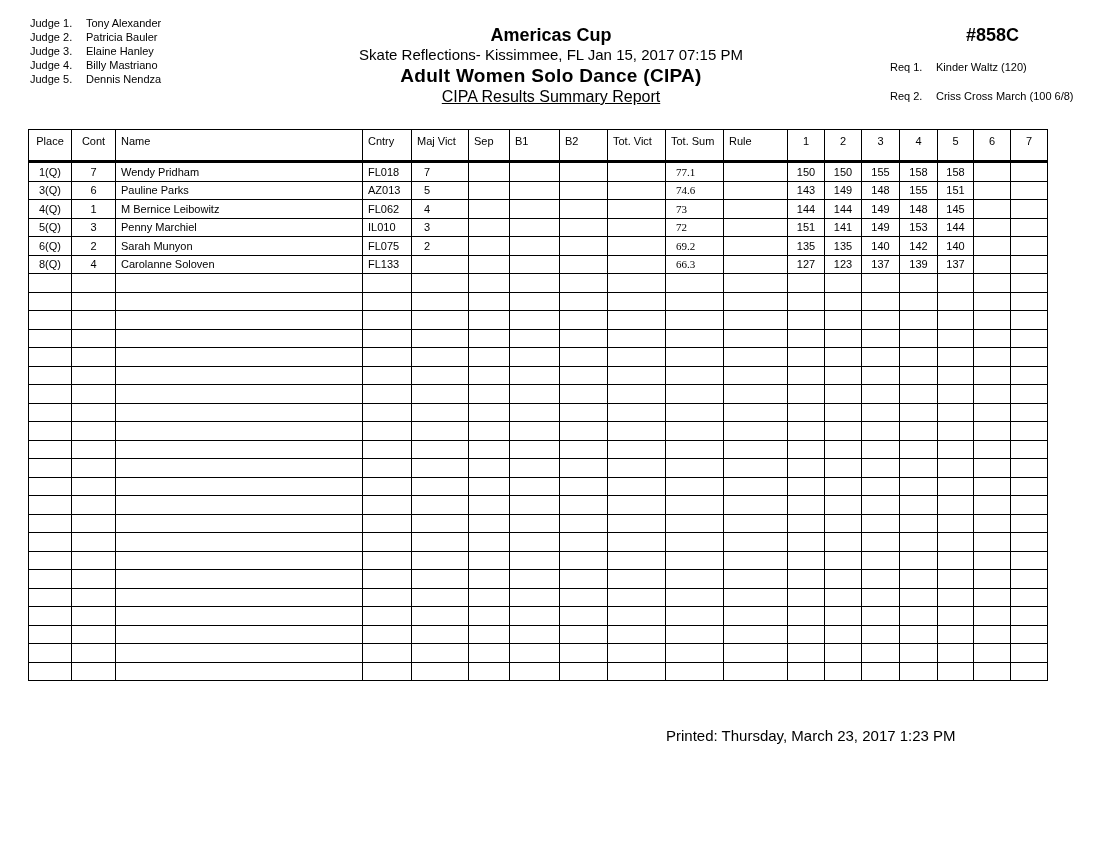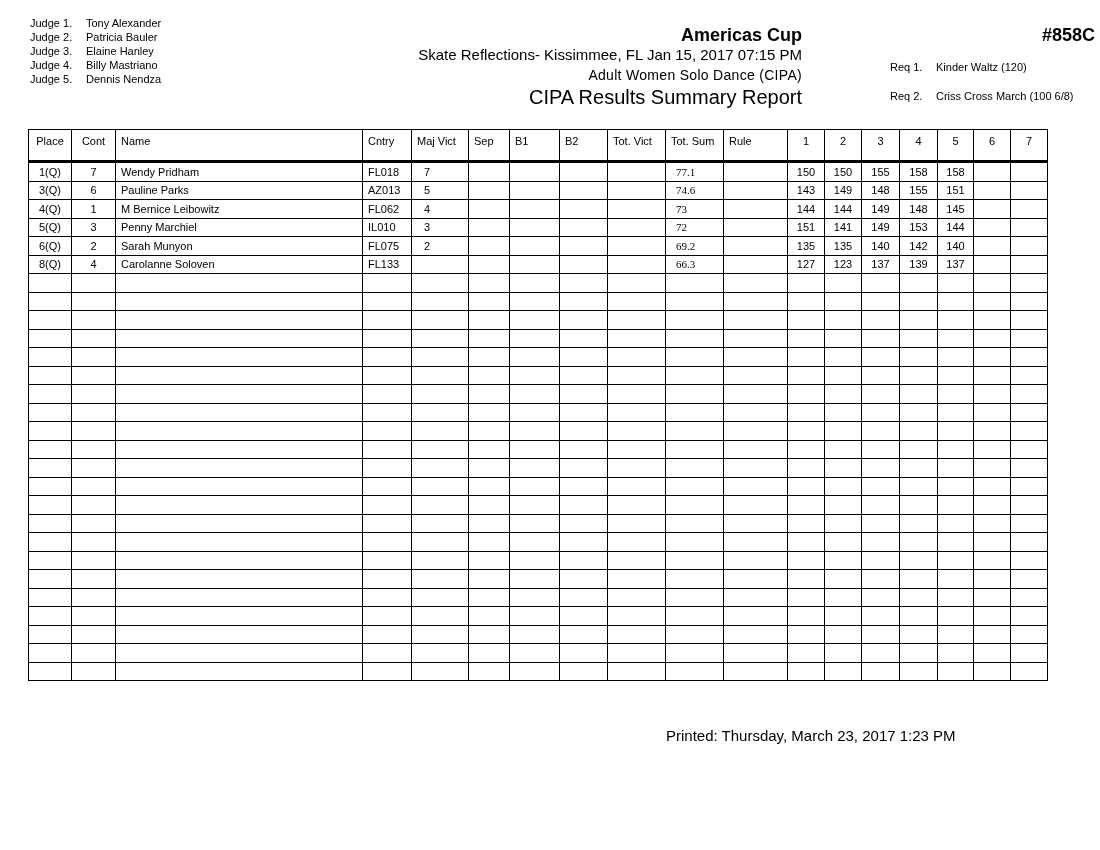--- a/index.html
+++ b/index.html
@@ -1,25 +1,25 @@
 <!DOCTYPE html>
 <html><head>
 <meta charset="utf-8">
 <style>
   html, body { margin:0; padding:0; background:#ffffff; }
   body { width:1100px; height:850px; position:relative; overflow:hidden; font-family:"Liberation Sans", sans-serif; color:#000; }
   .judges { position:absolute; left:30px; top:16px; font-size:11px; line-height:14px; }
   .judges .row span.lbl { display:inline-block; width:56px; }
-  .center-head { position:absolute; left:300px; width:502px; top:24px; text-align:right; }
+  .center-head { position:absolute; left:300px; width:502px; top:24px; text-align:center; }
   .ch-title { font-size:18px; font-weight:bold; line-height:22px; }
   .ch-venue { font-size:15px; line-height:18px; }
-  .ch-event { font-size:14px; font-weight:normal; line-height:23px; letter-spacing:0.3px; }
-  .ch-report { font-size:20px; line-height:20px; }
+  .ch-event { font-size:19px; font-weight:bold; line-height:23px; letter-spacing:0.3px; }
+  .ch-report { font-size:16px; line-height:20px;text-decoration:underline; }
   .right-head { position:absolute; left:890px; top:25px; width:210px; }
-  .event-no { font-size:18px; font-weight:bold; text-align:right; width:205px; line-height:20px; }
+  .event-no { font-size:18px; font-weight:bold; text-align:center; width:205px; line-height:20px; }
   .req { font-size:11px; line-height:14px; }
   .req span.lbl { display:inline-block; width:46px;margin-top:15px; }
   table.results { position:absolute; left:28px; top:129px; border-collapse:collapse; font-size:11px; }
   table.results td, table.results th { border:1.5px solid #000; height:17.5px; padding:0 5px; white-space:nowrap; font-weight:normal; }
   table.results thead th { border-bottom:3px solid #000; height:17px; vertical-align:bottom; text-align:left; padding-bottom:13px; }
   table.results thead th.c { text-align:center; }
   .c { text-align:center; }
   .ml { padding-left:12px !important; }
   .sum { padding-left:10px !important;font-family:Liberation Serif, serif; }
   .printed { position:absolute; left:666px; top:727px; font-size:15px; }

